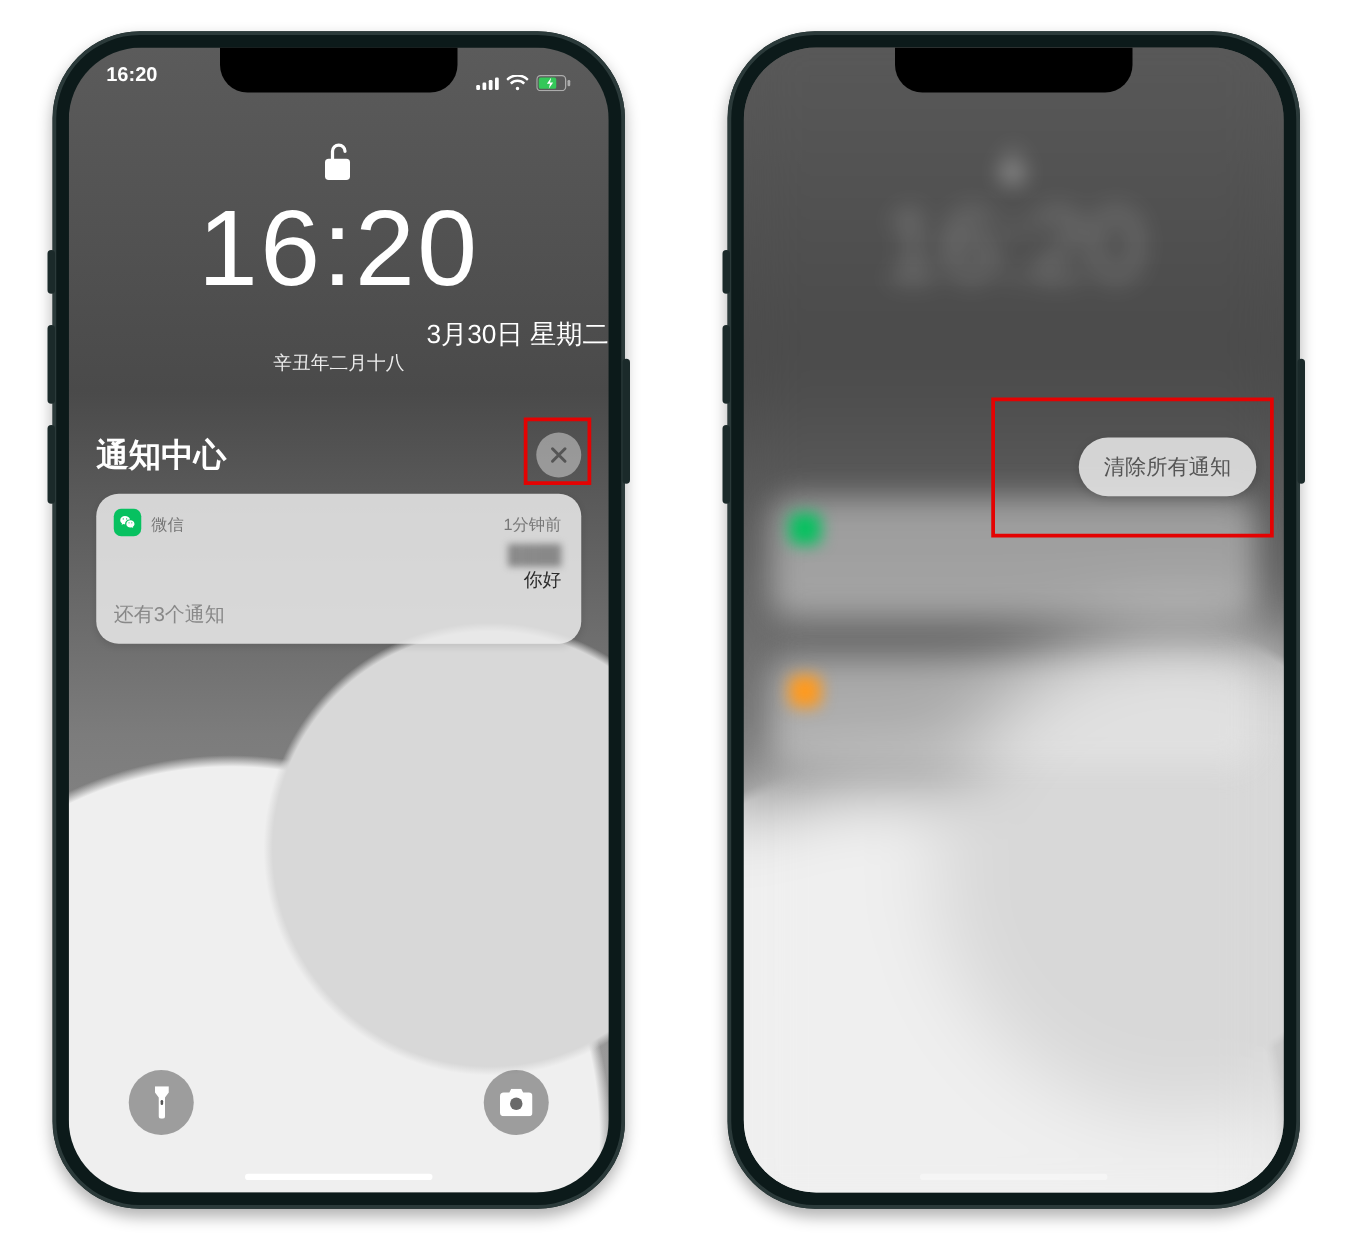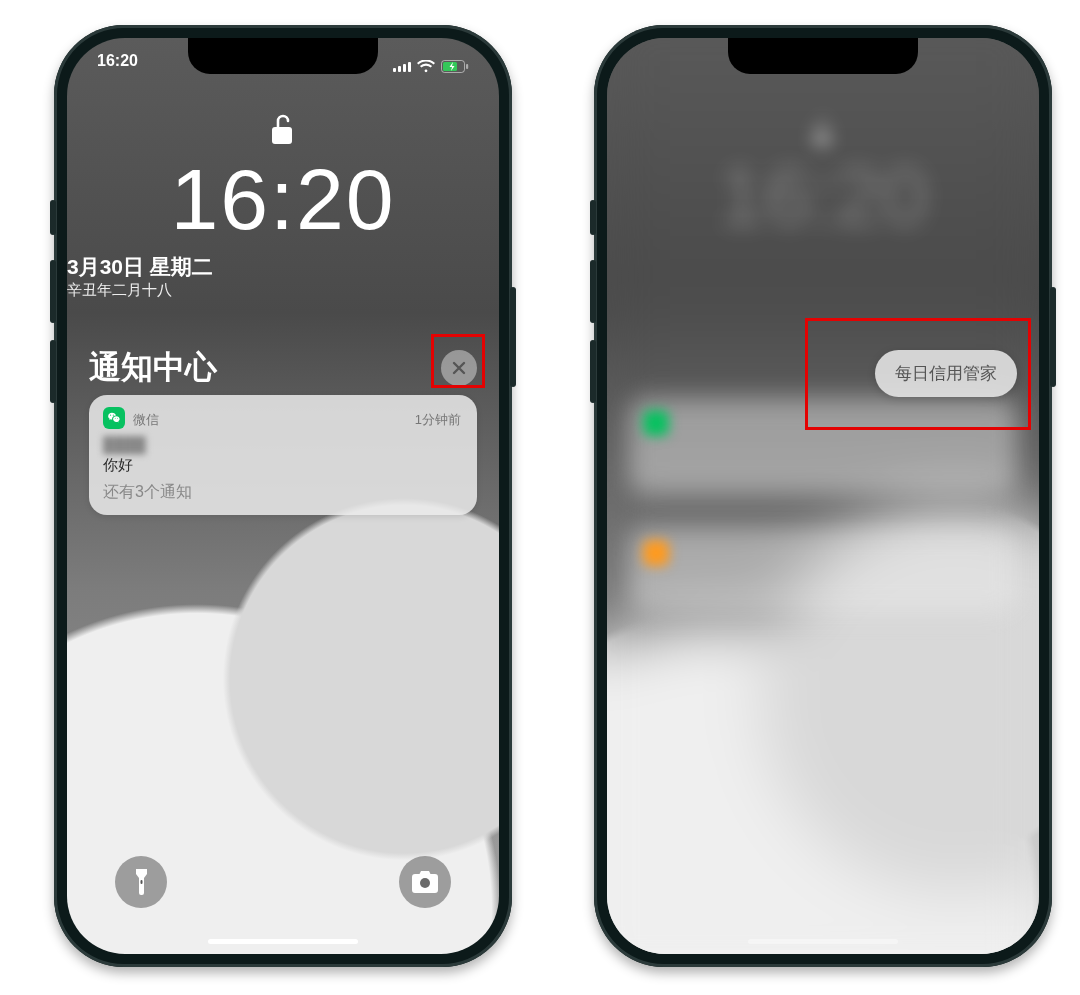--- a/index.html
+++ b/index.html
@@ -5,21 +5,21 @@
   * { box-sizing: border-box; margin: 0; padding: 0; }
   body {
     background: #fff;
     width: 1080px;
     height: 995px;
     position: relative;
     font-family: -apple-system, "Helvetica Neue", Arial, sans-serif;
   }
   .stage {
     position: absolute;
-    left: 12px; top: 0; width: 1051px; height: 995px;
+    left: 0; top: 0; width: 1051px; height: 995px;
   }
   
   .phone {
     position: absolute;
     width: 458px;
     height: 942px;
     border-radius: 70px;
     background: #0c1a1a;
     box-shadow: inset 0 0 0 3px #2b3a3a, 0 6px 12px rgba(0,0,0,.3);
     padding: 13px;
@@ -84,32 +84,32 @@
   .sig-bars span:nth-child(4){height:10px}
   .wifi-ic, .batt-ic { display:inline-flex; }
   
   .lockrow{ position:absolute; top:75px; left:0; right:0; text-align:center;}
   .bigclock{
     position:absolute; top:112px; left:0; right:0;
     text-align:center; font-size:86px; font-weight:300; letter-spacing:2px;
   }
   .dateline{
     position:absolute; top:215px; left:0; right:0;
-    text-align:left; font-size:21px; font-weight:700;
+    text-align:right; font-size:21px; font-weight:400;
   }
   .lunar{
     position:absolute; top:243px; left:0; right:0;
-    font-size:15px; opacity:.9;
+    text-align:center; font-size:15px; opacity:.9;
   }
   
   .nc-head{
     position:absolute; top:308px; left:22px; right:22px;
     display:flex; justify-content:space-between; align-items:center;
   }
-  .nc-title{ font-size:32px; font-weight:600; }
+  .nc-title{ font-size:26px; font-weight:600; }
   .clear-btn{
     width:36px; height:36px; border-radius:50%;
     background:rgba(210,210,210,.55);
     display:flex; align-items:center; justify-content:center;
     color:#555;
   }
   
   .redbox{
     position:absolute; border:3px solid #e40202;
     pointer-events:none; z-index:100;
@@ -127,21 +127,21 @@
     content:""; position:absolute; left:8px; right:8px; bottom:-7px; height:12px;
     background:rgba(225,225,225,.7); border-radius:0 0 16px 16px; z-index:-1;
   }
   .card.stack::before{
     content:""; position:absolute; left:16px; right:16px; bottom:-13px; height:12px;
     background:rgba(215,215,215,.6); border-radius:0 0 14px 14px; z-index:-2;
   }
   .card-top{ display:flex; align-items:flex-end; gap:8px; font-size:13px; color:#777;}
   .card-top .appname{ flex:none; }
   .card-top .time{ margin-left:auto; font-size:13px;}
-  .card-body{ margin-top:6px; font-size:15px; line-height:1.35;}
+  .card-body{ margin-top:6px; font-size:15px; line-height:1.35;text-align:right;}
   .card-body .sender{ display:inline-block; filter:blur(3px); color:#888;}
   .card-body .senderline{ font-weight:500; }
   .card-extra{ margin-top:6px; font-size:16px; color:#888;}
   .appicon{
     width:22px;height:22px;border-radius:6px;display:flex;align-items:center;justify-content:center;
     font-size:14px;color:#fff;
   }
   .ic-wechat{ background:#07c160;}
   .ic-qqmail{ background:linear-gradient(135deg,#ffb030,#ff8a00);}
   
@@ -294,21 +294,21 @@
       </div>
       <div class="ghost-clock">16:20</div>
 
       <div class="ghost-card" style="top:360px;"></div>
       <div class="ghost-dot" style="top:372px;left:36px;background:#07c160;"></div>
 
       <div class="ghost-card" style="top:490px;height:84px;"></div>
       <div class="ghost-dot" style="top:502px;left:36px;background:#ff9a1e;"></div>
 
       <div class="clear-chip" style="top:312px;">
-        <span>每日信用管家</span>
+        <span>清除所有通知</span>
       </div>
 
       <div class="redbox" style="top:280px; right:8px; width:226px; height:112px;"></div>
 
       <div class="homebar" style="background:rgba(255,255,255,.4);"></div>
     </div>
   </div>
 
 </div>
 

